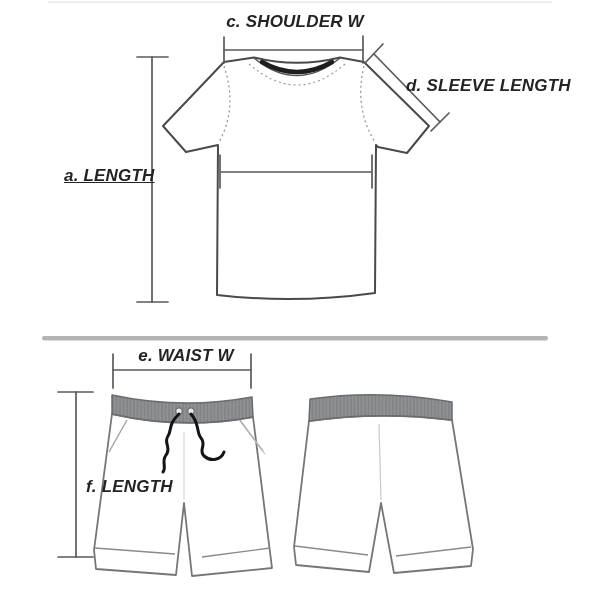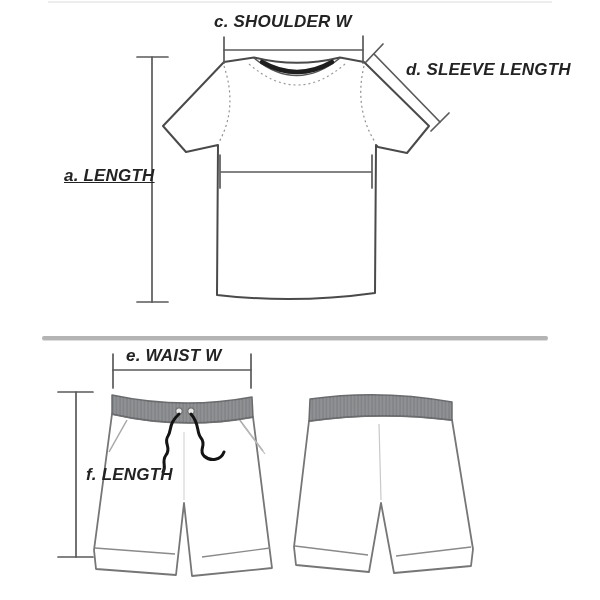--- a/index.html
+++ b/index.html
@@ -9,21 +9,21 @@
   }
   .lbl{
     position:absolute;
     font-style:italic;
     font-weight:700;
     font-size:17px;
     color:#232323;
     letter-spacing:.2px;
     white-space:nowrap;
   }
-  .lbl.center{text-align:left;}
+  .lbl.center{text-align:center;}
   .top-hairline{
     position:absolute;top:1px;left:48px;width:504px;height:2px;
     background:#ededed;
   }
   .divider{
     position:absolute;top:336px;left:42px;width:506px;height:4px;
     background:#b4b4b4;border-radius:2px;
     box-shadow:0 1px 0 #dddddd;
   }
   svg{position:absolute;left:0;display:block;}
@@ -122,22 +122,22 @@
       <line x1="251" y1="14" x2="251" y2="48"></line>
 
       <line x1="76" y1="52" x2="76" y2="217"></line>
       <line x1="58" y1="52" x2="93" y2="52"></line>
       <line x1="58" y1="217" x2="93" y2="217"></line>
     </g>
   </svg>
 
   <div class="lbl center" style="left:214px;top:12px;width:162px;">c. SHOULDER W</div>
 
-  <div class="lbl" style="left:406px;top:60px;">d. SLEEVE LENGTH</div>
+  <div class="lbl" style="left:406px;top:76px;">d. SLEEVE LENGTH</div>
 
   <div class="lbl" style="left:64px;top:166px;text-decoration:underline;">a. LENGTH</div>
 
 
   <div class="lbl center" style="left:126px;top:346px;width:120px;">e. WAIST W</div>
 
-  <div class="lbl" style="left:86px;top:465px;">f. LENGTH</div>
+  <div class="lbl" style="left:86px;top:477px;">f. LENGTH</div>
 
 </div>
 
 </body></html>

